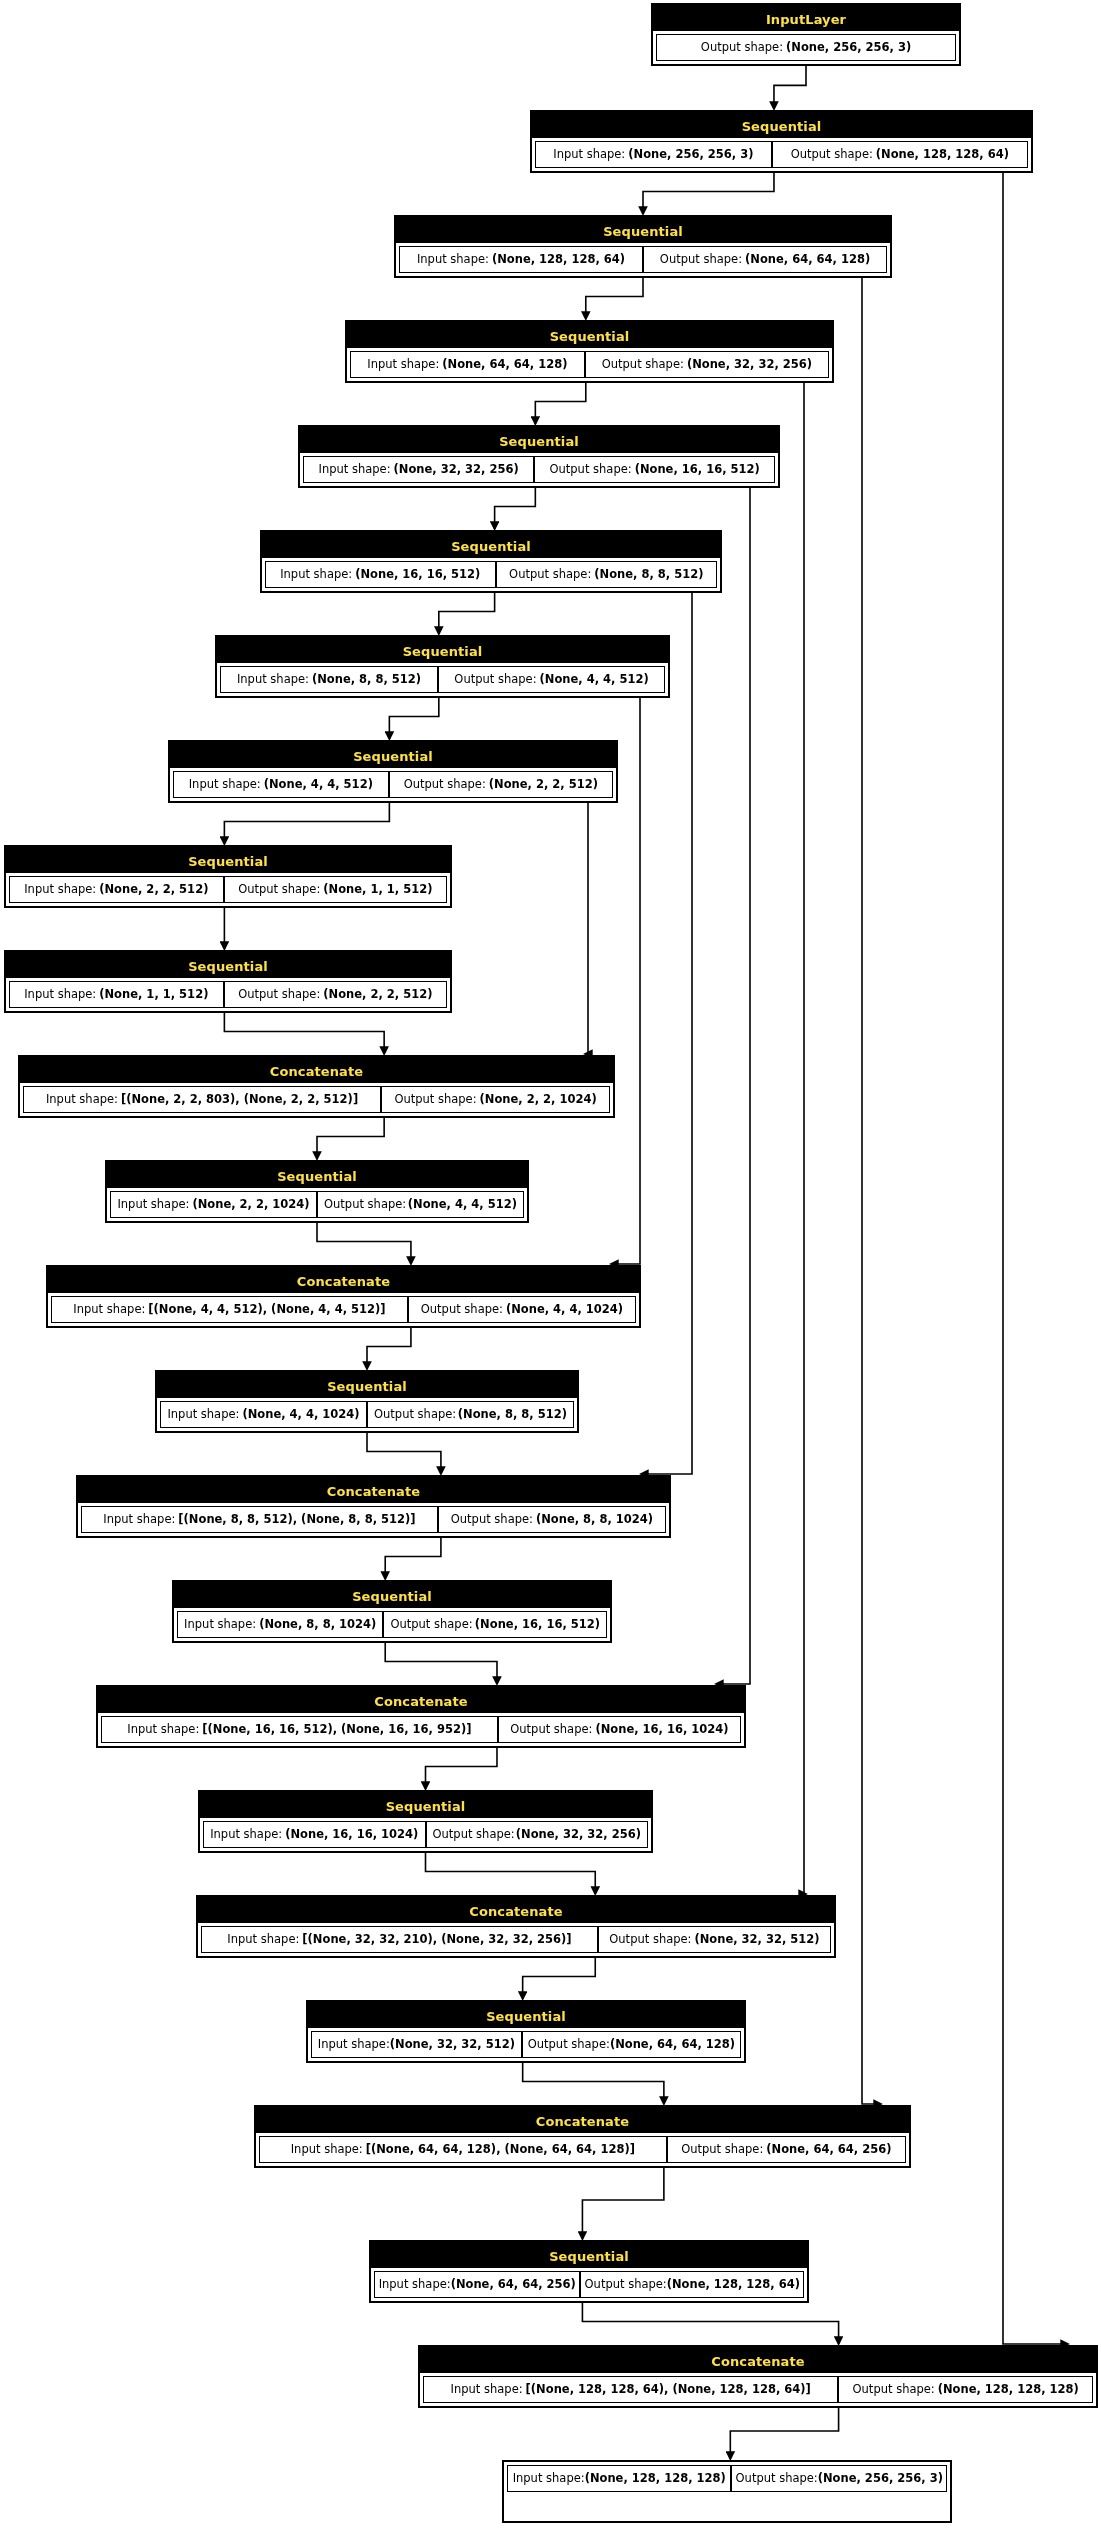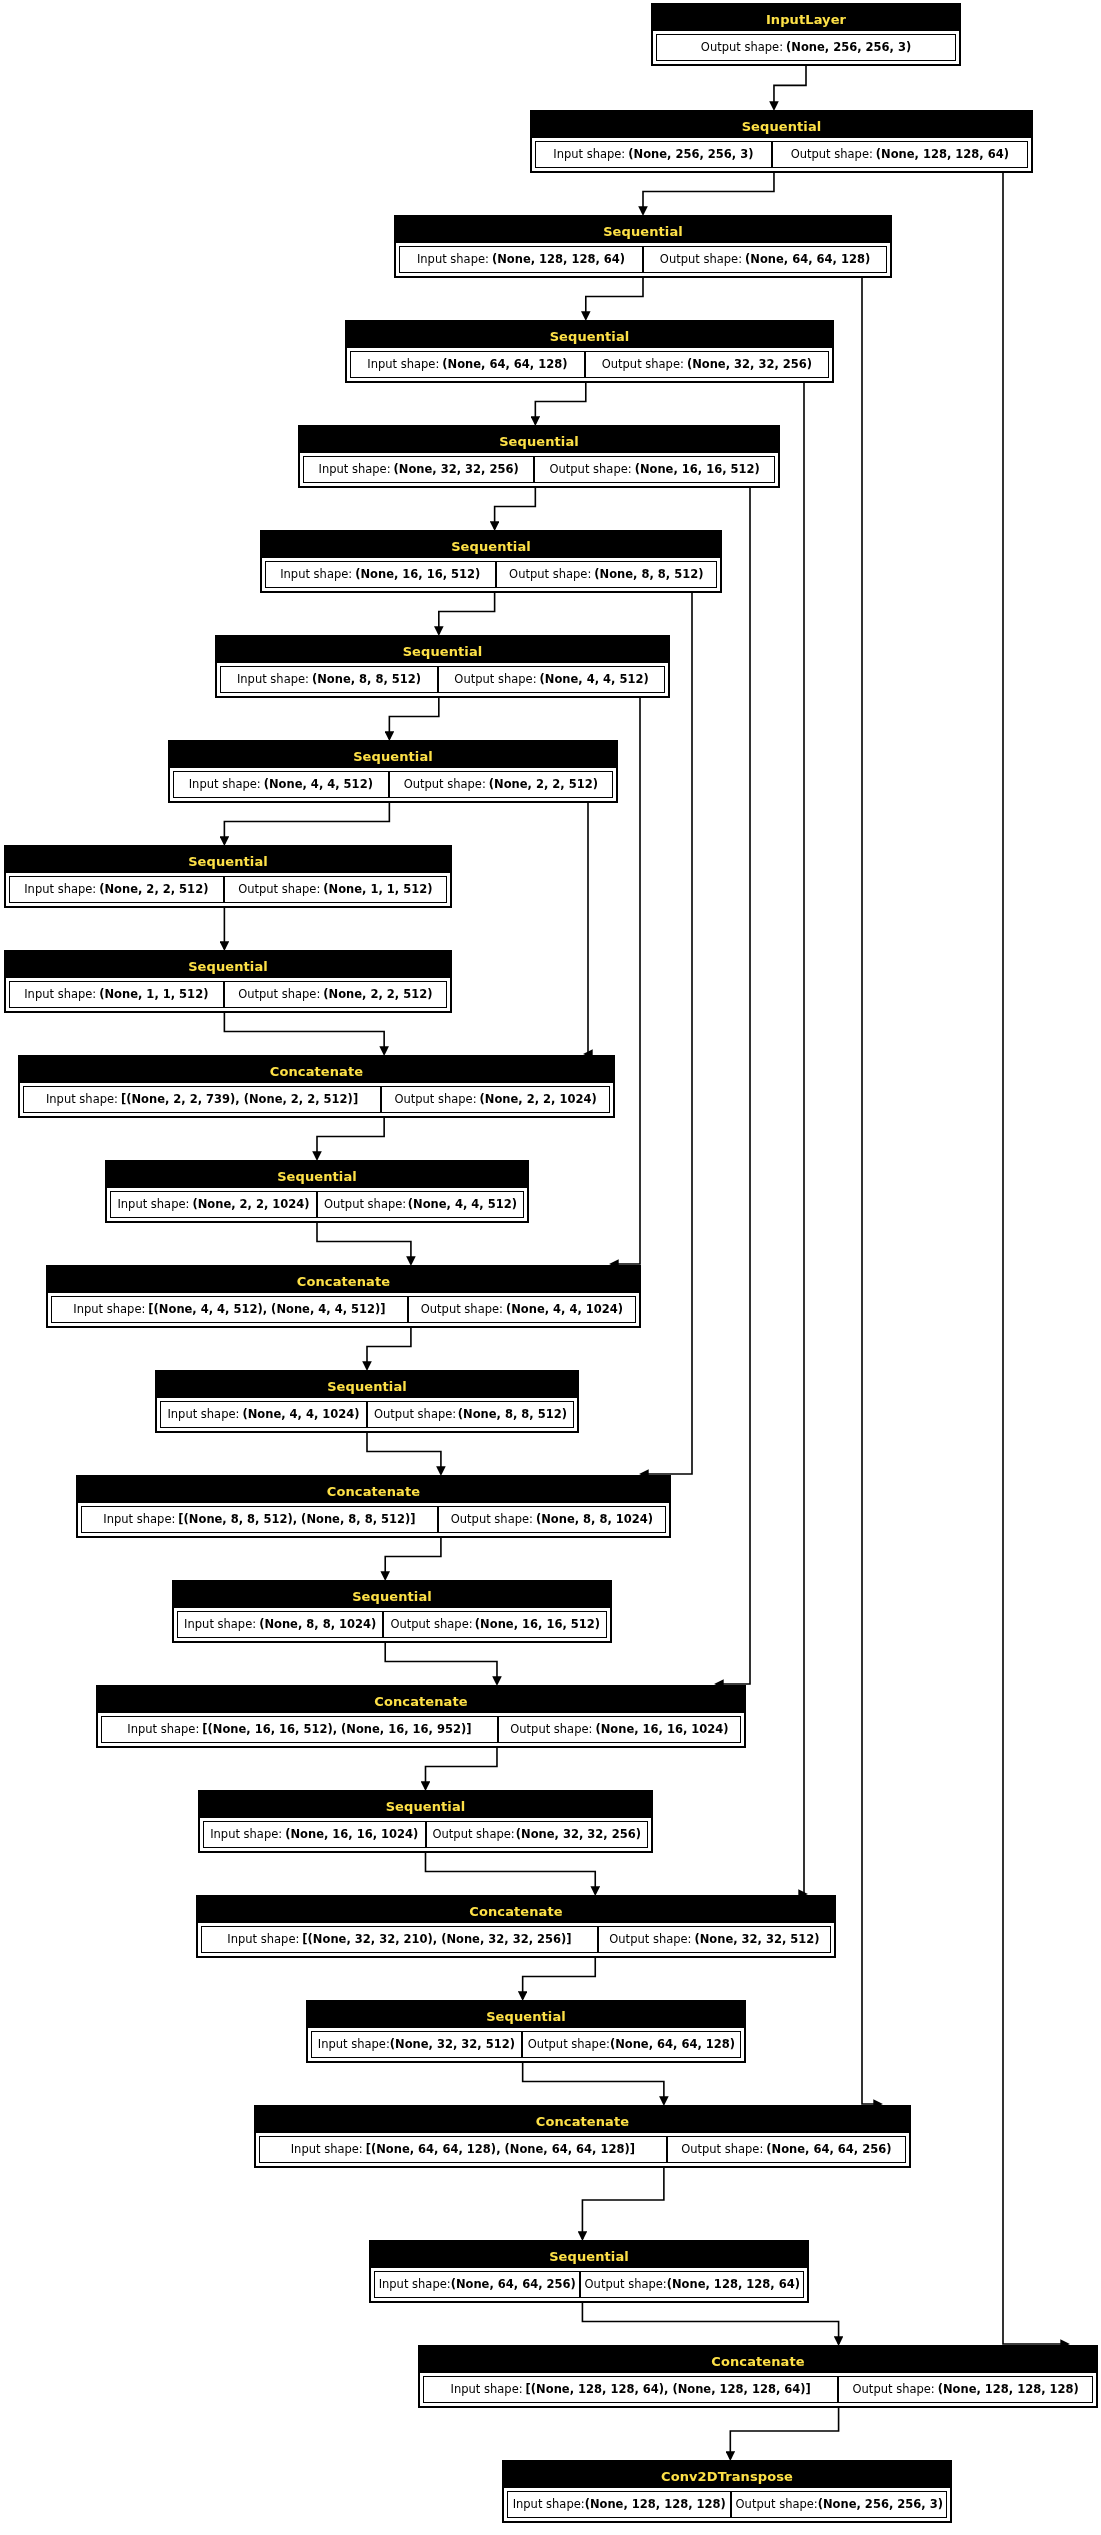--- a/index.html
+++ b/index.html
@@ -270,21 +270,21 @@
           <span class="val">(None, 2, 2, 512)</span>
         </div>
       </div>
     </div>
     <div class="node" style="left: 18px; top: 1055px; width: 597px; height: 63px;">
       <div class="node-title">Concatenate</div>
       <div class="node-body">
         <div class="cell" style="flex: 1 1 61%;">
           <span class="lbl">Input shape:</span>
           <span class="sp"></span>
-          <span class="val">[(None, 2, 2, 739), (None, 2, 2, 512)]</span>
+          <span class="val">[(None, 2, 2, 803), (None, 2, 2, 512)]</span>
         </div>
         <div class="cell" style="flex: 1 1 39%;">
           <span class="lbl">Output shape:</span>
           <span class="sp"></span>
           <span class="val">(None, 2, 2, 1024)</span>
         </div>
       </div>
     </div>
     <div class="node" style="left: 105px; top: 1160px; width: 424px; height: 63px;">
       <div class="node-title">Sequential</div>
@@ -460,21 +460,20 @@
           <span class="val">[(None, 128, 128, 64), (None, 128, 128, 64)]</span>
         </div>
         <div class="cell" style="flex: 1 1 38%;">
           <span class="lbl">Output shape:</span>
           <span class="sp"></span>
           <span class="val">(None, 128, 128, 128)</span>
         </div>
       </div>
     </div>
     <div class="node" style="left: 502px; top: 2460px; width: 450px; height: 63px;">
-      <div class="node-title">Conv2DTranspose</div>
       <div class="node-body">
         <div class="cell" style="flex: 1 1 51%;">
           <span class="lbl">Input shape:</span>
           <span class="sp"></span>
           <span class="val">(None, 128, 128, 128)</span>
         </div>
         <div class="cell" style="flex: 1 1 49%;">
           <span class="lbl">Output shape:</span>
           <span class="sp"></span>
           <span class="val">(None, 256, 256, 3)</span>

